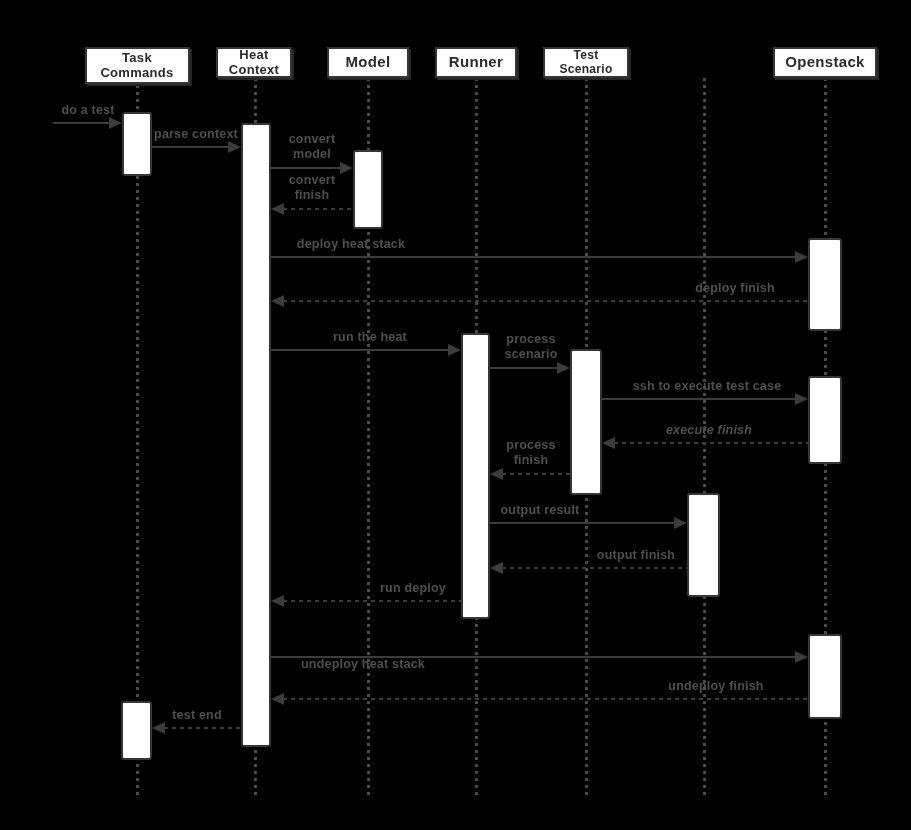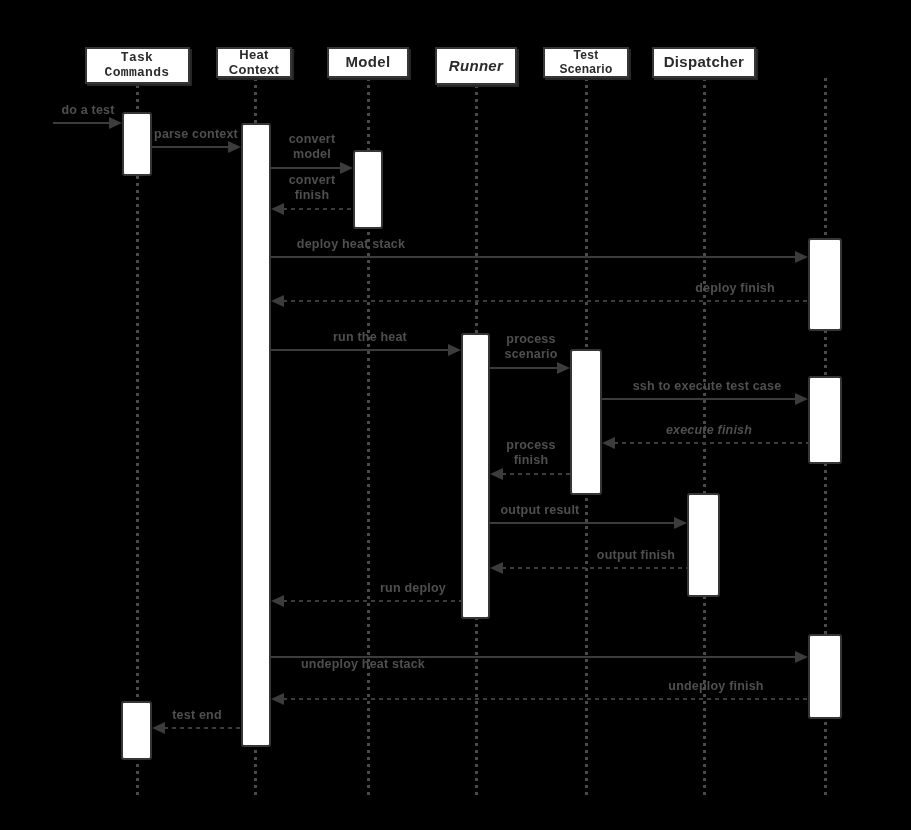--- a/index.html
+++ b/index.html
@@ -37,35 +37,35 @@
     position:absolute; z-index:4; transform:translateX(-50%);
     color:var(--label); font-size:12.5px; font-weight:bold;
     line-height:15px; white-space:pre-line; text-align:center; letter-spacing:0.2px;
   }
 </style>
 </head>
 <body style="background: rgb(0, 0, 0);">
 
 <div id="canvas" style="--bg: #000000; --boxfill: #ffffff; --boxborder: #363636; --boxtext: #2b2b2b; --actfill: #ffffff; --actborder: #363636; --lifeline: #4a4a4a; --arrow: #3c3c3c; --label: #4f4f4f;">
     <div class="lifeline" style="left: 135.5px; top: 78px; height: 720px;"></div>
-    <div class="pbox" style="left: 84.5px; top: 47px; width: 105px; height: 37px; font-size: 13px; font-family: Liberation Mono, monospace;">Task
+    <div class="pbox" style="left: 84.5px; top: 47px; width: 105px; height: 37px; font-size: 13px;">Task
 Commands</div>
     <div class="lifeline" style="left: 253.5px; top: 78px; height: 720px;"></div>
     <div class="pbox" style="left: 216px; top: 47px; width: 76px; height: 31px; font-size: 13px;">Heat
 Context</div>
     <div class="lifeline" style="left: 366.5px; top: 78px; height: 720px;"></div>
     <div class="pbox" style="left: 327px; top: 47px; width: 82px; height: 31px; font-size: 15px;">Model</div>
     <div class="lifeline" style="left: 474.5px; top: 78px; height: 720px;"></div>
-    <div class="pbox" style="left: 435px; top: 47px; width: 82px; height: 38px; font-size: 15px; font-style: italic;">Runner</div>
+    <div class="pbox" style="left: 435px; top: 47px; width: 82px; height: 31px; font-size: 15px;">Runner</div>
     <div class="lifeline" style="left: 584.5px; top: 78px; height: 720px;"></div>
     <div class="pbox" style="left: 543px; top: 47px; width: 86px; height: 31px; font-size: 12px;">Test
 Scenario</div>
     <div class="lifeline" style="left: 702.5px; top: 78px; height: 720px;"></div>
-    <div class="pbox" style="left: 652px; top: 47px; width: 104px; height: 31px; font-size: 15px;">Dispatcher</div>
     <div class="lifeline" style="left: 823.5px; top: 78px; height: 720px;"></div>
+    <div class="pbox" style="left: 773px; top: 47px; width: 104px; height: 31px; font-size: 15px;">Openstack</div>
     <div class="activation" style="left: 122px; top: 112px; width: 30px; height: 64px;"></div>
     <div class="activation" style="left: 241px; top: 123px; width: 30px; height: 624px;"></div>
     <div class="activation" style="left: 353px; top: 150px; width: 30px; height: 79px;"></div>
     <div class="activation" style="left: 808px; top: 238px; width: 34px; height: 93px;"></div>
     <div class="activation" style="left: 461px; top: 333px; width: 29px; height: 286px;"></div>
     <div class="activation" style="left: 570px; top: 349px; width: 32px; height: 146px;"></div>
     <div class="activation" style="left: 808px; top: 376px; width: 34px; height: 88px;"></div>
     <div class="activation" style="left: 687px; top: 493px; width: 33px; height: 104px;"></div>
     <div class="activation" style="left: 808px; top: 634px; width: 34px; height: 85px;"></div>
     <div class="activation" style="left: 121px; top: 701px; width: 31px; height: 59px;"></div>

